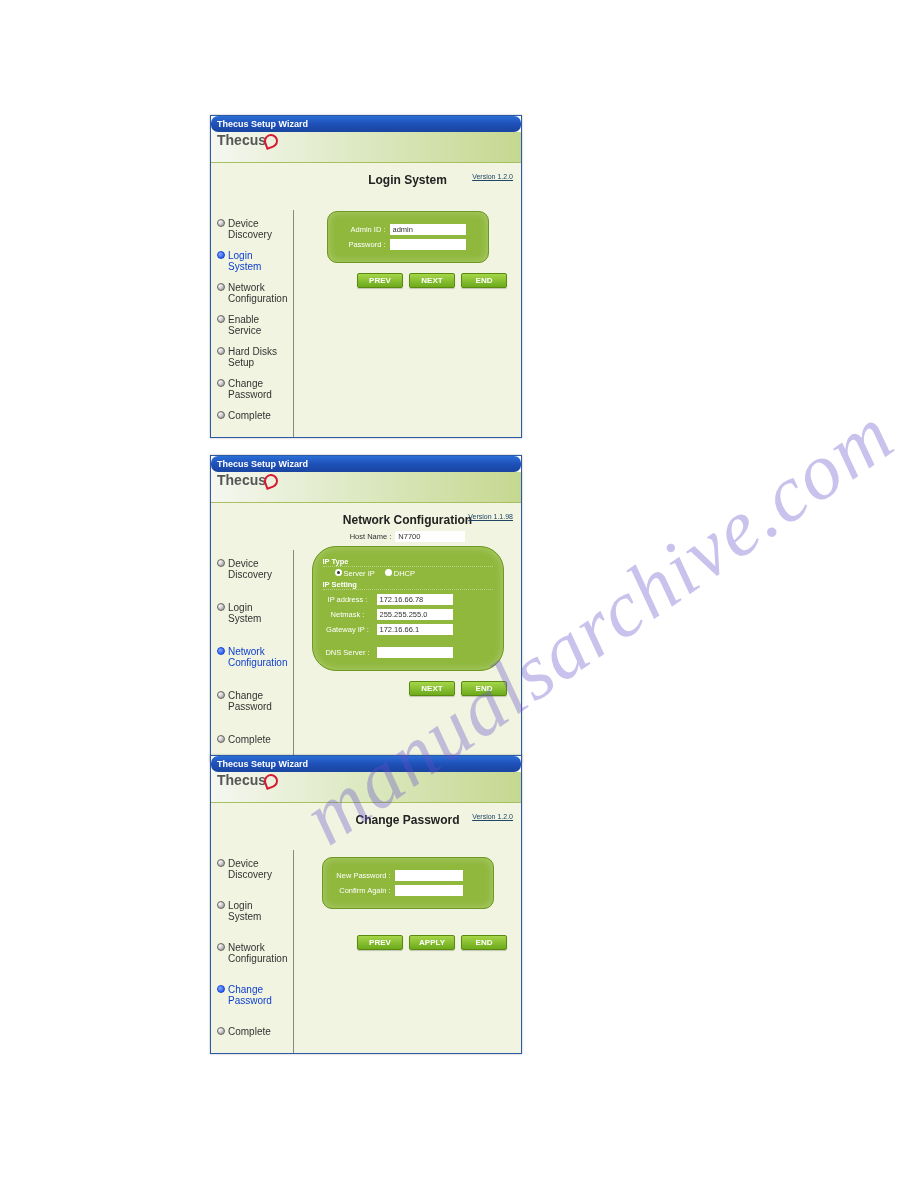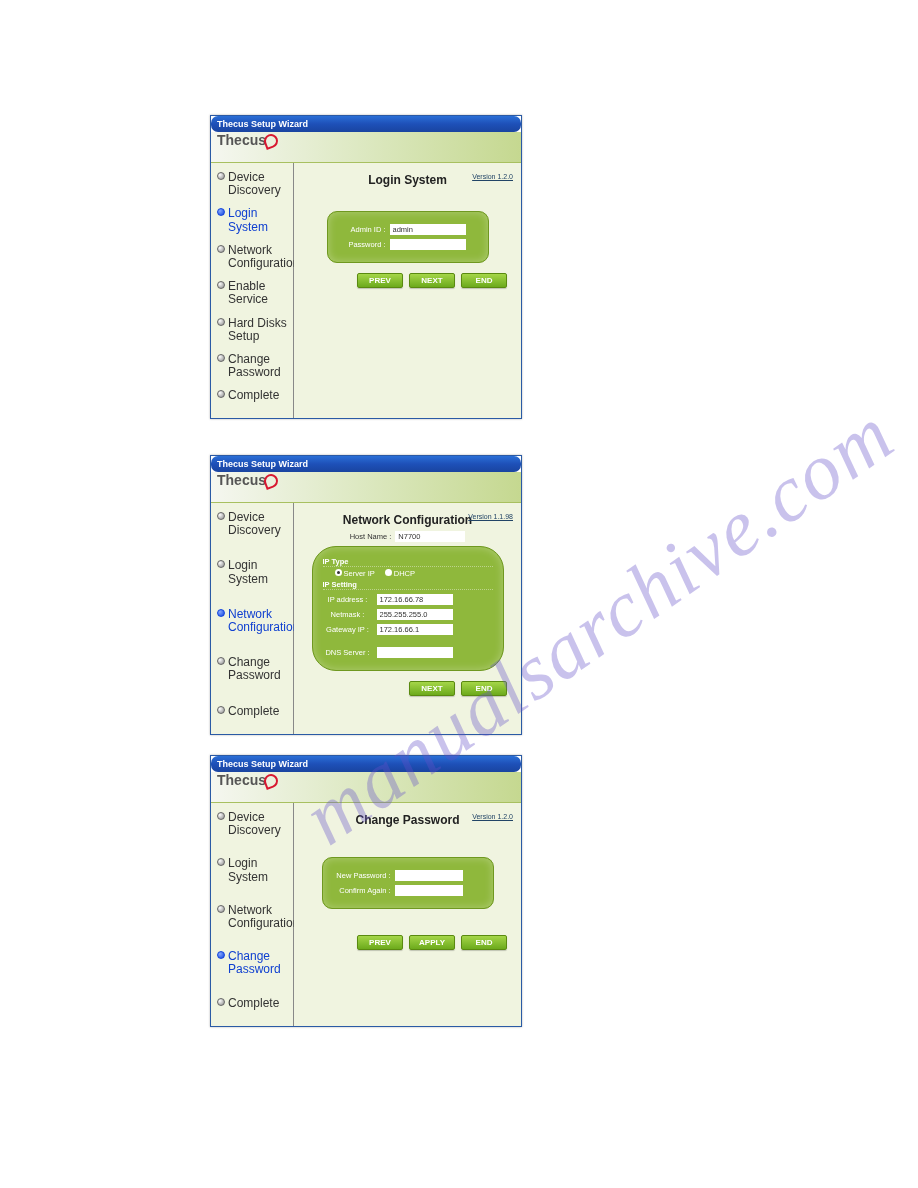--- a/index.html
+++ b/index.html
@@ -69,21 +69,22 @@
   .body {
     display: flex;
     background: #f0f4e0;
     min-height: 180px;
   }
   .sidebar {
     width: 78px;
     border-right: 1px solid #888;
     padding: 8px 0 6px 4px;
     background: #f0f4e0;
-    font-size: 12px;
+    font-size: 10px;
+    margin-top: 47px;
   }
   .sidebar-item {
     margin-bottom: 10px;
     padding-left: 2px;
     line-height: 1.1;
     color: #333;
     display: flex;
     align-items: flex-start;
   }
   .sidebar-item.active { color: #1040d0; }

